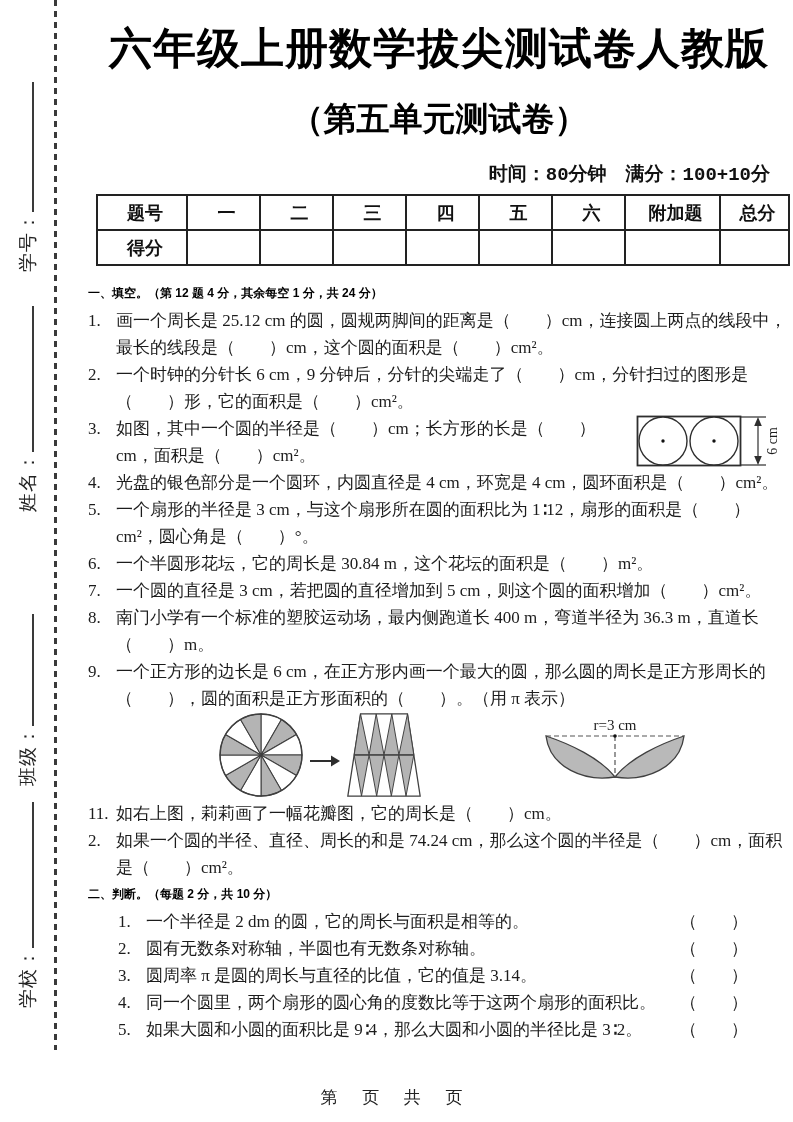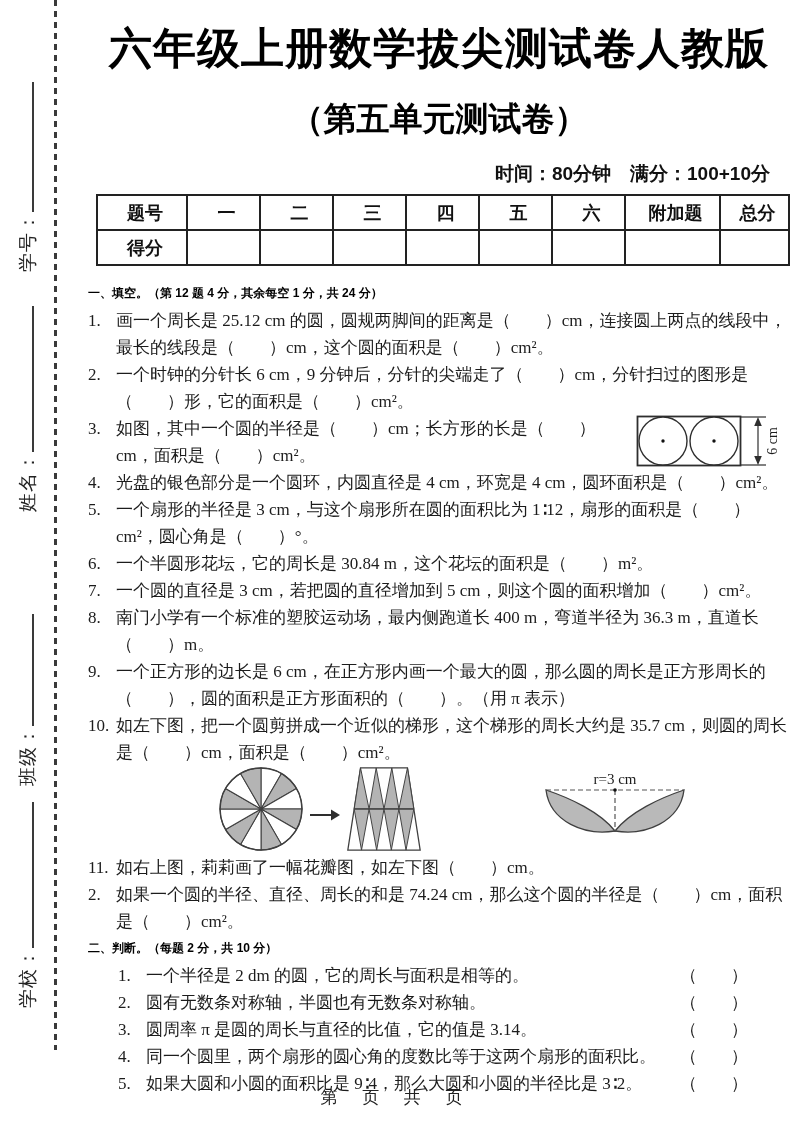--- a/index.html
+++ b/index.html
@@ -34,21 +34,21 @@
     font-family:"Liberation Sans","DejaVu Sans",sans-serif;
     font-size:43px; font-weight:900; color:#000; letter-spacing:1px;
   }
   .subtitle {
     position:absolute; left:0; top:97px; width:100%; text-align:center;
     font-family:"Liberation Sans","DejaVu Sans",sans-serif;
     font-size:33px; font-weight:700; color:#000;
   }
   .exam-info {
     position:absolute; left:0; top:161px; width:100%; text-align:right; padding-right:20px;
-    font-family:Liberation Sans, sans-serif;
+    font-family:Liberation Mono, monospace;
     font-size:19px; font-weight:700; color:#111;
   }
   
   .score-table {
     position:absolute; left:8px; top:194px; width:692px;
     border-collapse:collapse; table-layout:fixed;
   }
   .score-table td {
     border:2px solid #222; height:35px; text-align:center; vertical-align:middle;
     font-family:"Liberation Sans","DejaVu Sans",sans-serif;
@@ -184,23 +184,20 @@
         <span class="qnum">6.</span><span>一个半圆形花坛，它的周长是 30.84 m，这个花坛的面积是（　　）m²。</span>
       </div>
       <div class="q">
         <span class="qnum">7.</span><span>一个圆的直径是 3 cm，若把圆的直径增加到 5 cm，则这个圆的面积增加（　　）cm²。</span>
       </div>
       <div class="q">
         <span class="qnum">8.</span><span>南门小学有一个标准的塑胶运动场，最内侧跑道长 400 m，弯道半径为 36.3 m，直道长（　　）m。</span>
       </div>
       <div class="q">
         <span class="qnum">9.</span><span>一个正方形的边长是 6 cm，在正方形内画一个最大的圆，那么圆的周长是正方形周长的（　　），圆的面积是正方形面积的（　　）。（用 π 表示）</span>
-      </div>
-      <div class="q">
-        <span class="qnum">10.</span><span>如左下图，把一个圆剪拼成一个近似的梯形，这个梯形的周长大约是 35.7 cm，则圆的周长是（　　）cm，面积是（　　）cm²。</span>
       </div>
 
       <div class="figrow">
         <div class="fig-circle">
           <svg width="86" height="86" viewBox="0 0 84 84">
             <g class="sectors">
                 <path d="M42,42 L42.00,2.00 A40,40 0 0 1 62.00,7.36 Z" fill="#ffffff" stroke="#3f3f3f" stroke-width="1"></path>
                 <path d="M42,42 L62.00,7.36 A40,40 0 0 1 76.64,22.00 Z" fill="#b4b4b4" stroke="#3f3f3f" stroke-width="1"></path>
                 <path d="M42,42 L76.64,22.00 A40,40 0 0 1 82.00,42.00 Z" fill="#ffffff" stroke="#3f3f3f" stroke-width="1"></path>
                 <path d="M42,42 L82.00,42.00 A40,40 0 0 1 76.64,62.00 Z" fill="#b4b4b4" stroke="#3f3f3f" stroke-width="1"></path>
@@ -242,21 +239,21 @@
             <path d="M75,47 C 45,52 10,38 6,6 C 30,14 60,28 75,47 Z" fill="#b9b9b9" stroke="#3f3f3f" stroke-width="1.3"></path>
             <path d="M75,47 C 105,52 140,38 144,6 C 120,14 90,28 75,47 Z" fill="#b9b9b9" stroke="#3f3f3f" stroke-width="1.3"></path>
             <line x1="6" y1="6" x2="144" y2="6" stroke="#555" stroke-width="1.2" stroke-dasharray="5 3"></line>
             <line x1="75" y1="6" x2="75" y2="47" stroke="#555" stroke-width="1.2" stroke-dasharray="5 3"></line>
             <circle cx="75" cy="6" r="1.8" fill="#111"></circle>
           </svg>
         </div>
       </div>
 
       <div class="q">
-        <span class="qnum">11.</span><span>如右上图，莉莉画了一幅花瓣图，如左下图（　　）cm。</span>
+        <span class="qnum">11.</span><span>如右上图，莉莉画了一幅花瓣图，它的周长是（　　）cm。</span>
       </div>
       <div class="q">
         <span class="qnum">2.</span><span>如果一个圆的半径、直径、周长的和是 74.24 cm，那么这个圆的半径是（　　）cm，面积是（　　）cm²。</span>
       </div>
 
       <div class="sec-heading">二、判断。（每题 2 分，共 10 分）</div>
 
       <div class="q judge">
         <span class="qnum">1.</span><span>一个半径是 2 dm 的圆，它的周长与面积是相等的。</span>
         <span class="jblank">（　　）</span>

